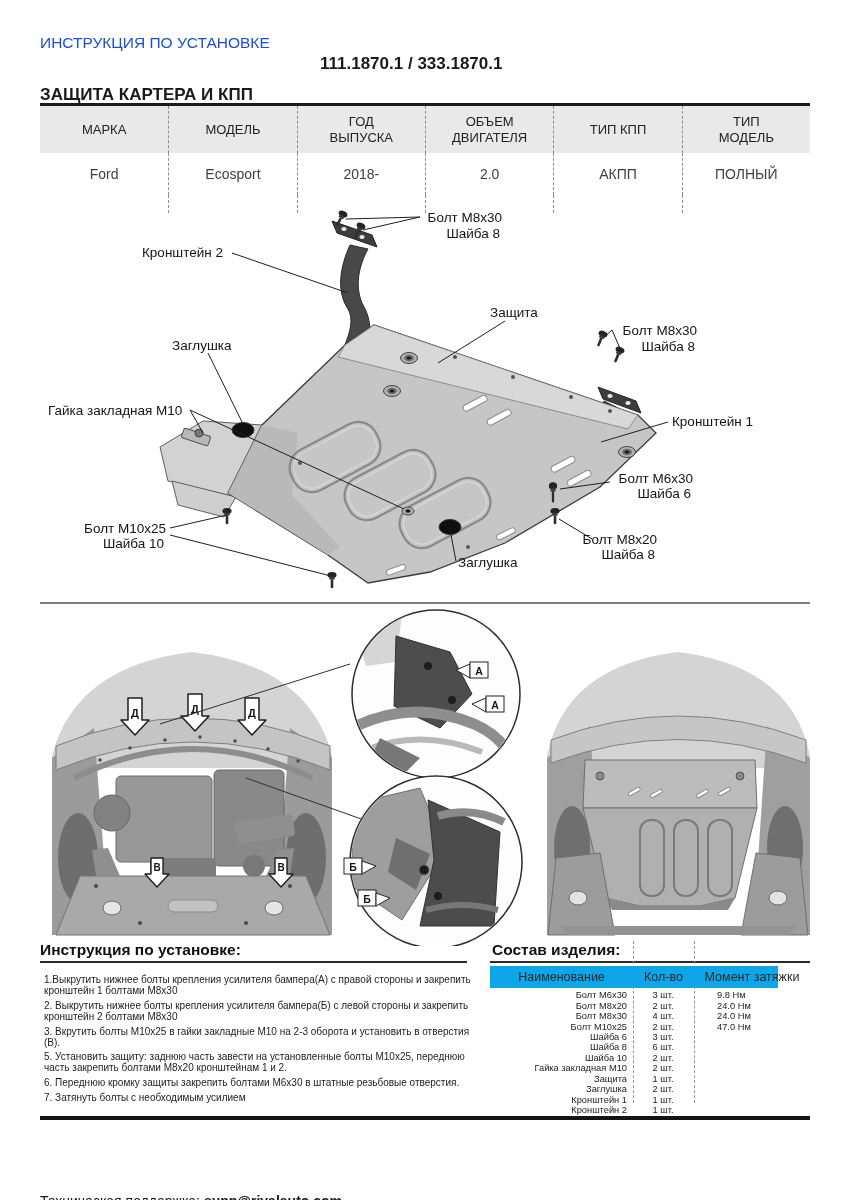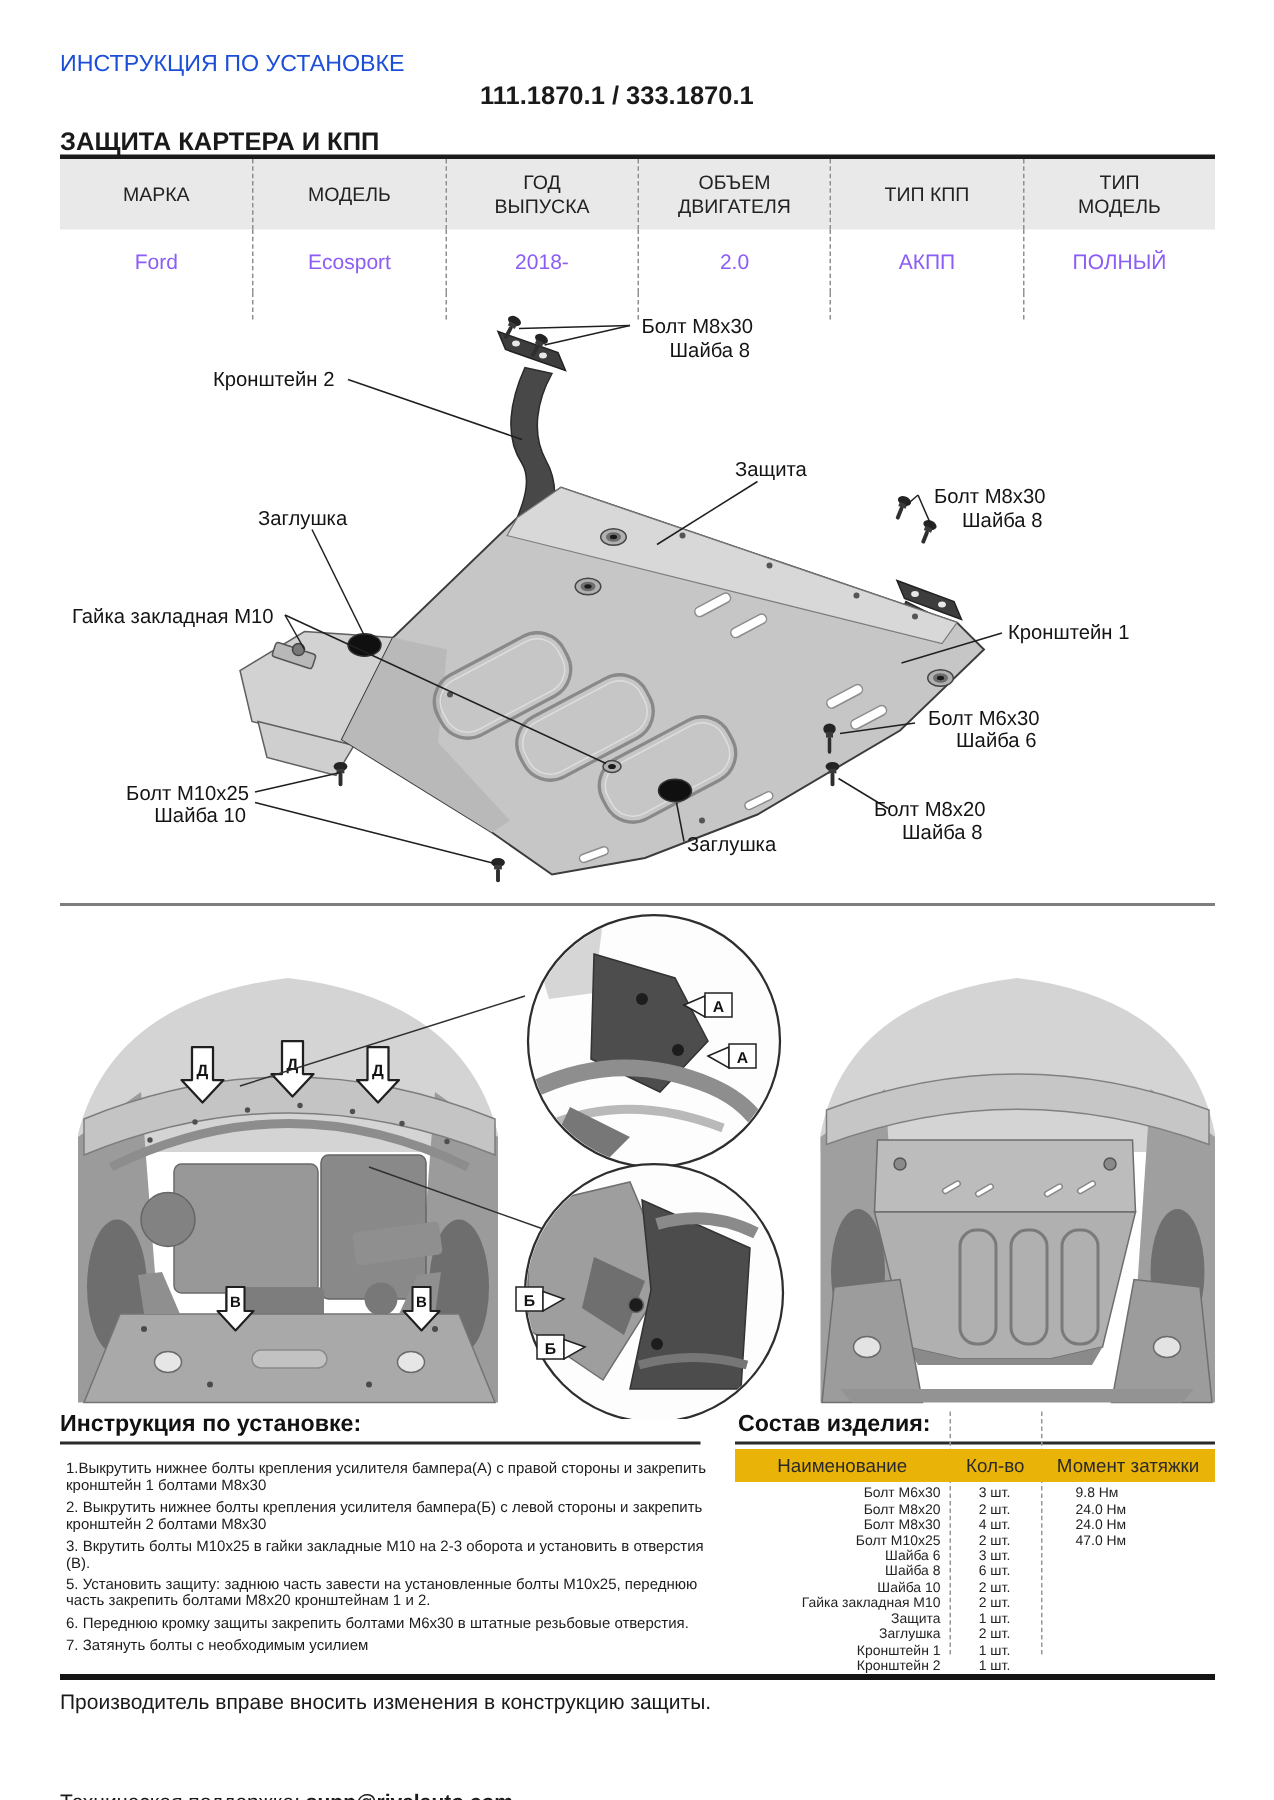--- a/index.html
+++ b/index.html
@@ -9,34 +9,34 @@
   
   .doc-type{left:40px;top:34px;font-size:15.5px;color:#1d4ed8;}
   .product{left:40px;top:54px;font-size:17px;font-weight:bold;margin-top:31px;}
   .pnums{left:320px;top:54px;font-size:17px;font-weight:bold;}
   
   .spec{position:absolute;left:40px;top:103px;width:770px;display:grid;
         grid-template-columns:repeat(6,1fr);grid-template-rows:47px 42px 18px;
         border-top:3px solid #1b1b1b;}
   .cell{display:flex;align-items:center;justify-content:center;text-align:center;}
   .hd{background:#e9e9e9;font-size:13px;line-height:1.2;color:#222;}
-  .dt{font-size:14px;color:#8b5cf6;}
+  .dt{font-size:14px;color:#404040;}
   .dash{border-left:1px dashed #8f8f8f;}
   .lines span{display:block;}
   
   .rule-gray{left:40px;top:602px;width:770px;height:2px;background:#7e7e7e;}
   .rule-thick{left:40px;top:1116px;width:770px;height:4px;background:#141414;}
   .rule-inst{left:40px;top:961px;width:427px;height:2px;background:#2a2a2a;}
   .rule-parts{left:490px;top:961px;width:320px;height:2px;background:#2a2a2a;}
   
   .sec-head{font-size:15.5px;font-weight:bold;color:#111;}
   .steps{left:40px;top:971px;width:440px;font-size:10px;line-height:10.9px;color:#1c1c1c;}
   .step{margin:4px;}
   .pdash{width:0;border-left:1px dashed #979797;}
-  .pband{left:490px;top:966px;width:320px;height:22px;background:#eab308;}
+  .pband{left:490px;top:966px;width:288px;height:22px;background:#0ea5e9;}
   .pcol{position:absolute;top:0;height:22px;display:flex;align-items:center;justify-content:center;
         font-size:12.5px;color:#2a2a2a;}
   .pbody{left:490px;top:990px;width:320px;}
   .prow{display:flex;height:10.45px;align-items:center;font-size:9.3px;color:#222;}
   .pname{width:137px;text-align:right;padding-right:5px;}
   .pqty{width:62px;text-align:center;}
   .ptq{padding-left:23px;}
   
   .foot1{left:40px;top:1126px;font-size:14px;}
   .foot2{left:40px;top:1148px;font-size:14px;margin-top:45px;}
@@ -485,18 +485,17 @@
         <span class="ptq"></span>
       </div>
     <div class="prow">
         <span class="pname">Кронштейн 2</span>
         <span class="pqty">1 шт.</span>
         <span class="ptq"></span>
       </div>
   </div>
 
   <div class="abs rule-thick"></div>
-  <div class="abs foot1">Производитель вправе вносить изменения в конструкцию защиты.</div>
   <div class="abs foot2">
     <span>Техническая поддержка: </span><b>supp@rivalauto.com</b>
   </div>
 
 </div>
 
 </body></html>

